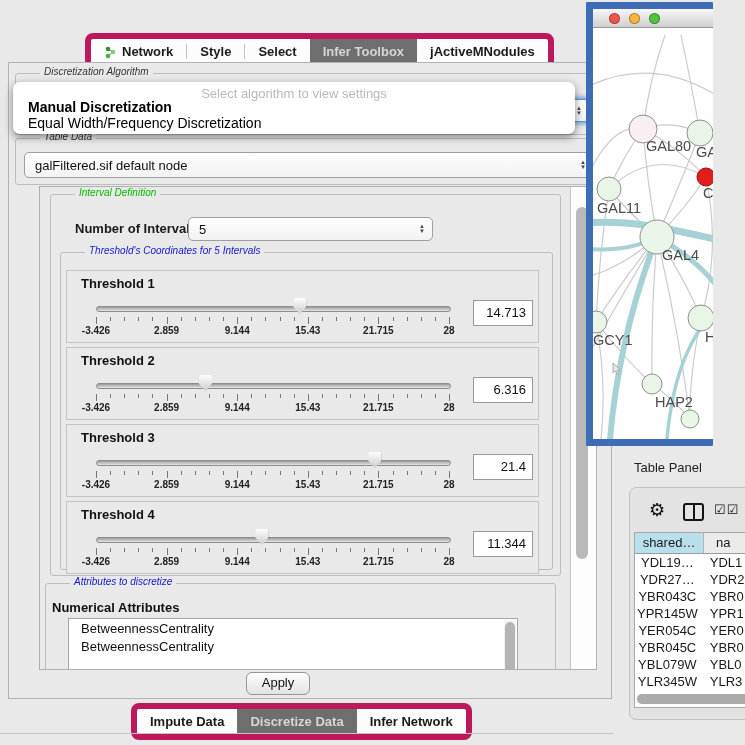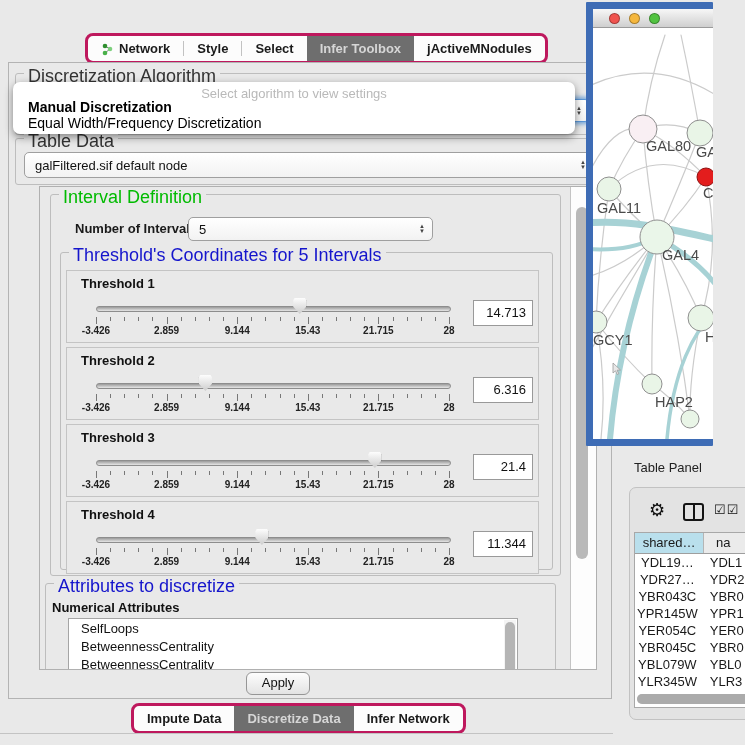--- a/index.html
+++ b/index.html
@@ -7,32 +7,32 @@
        font-family:"Liberation Sans",sans-serif;color:#1a1a1a;}
   #root{position:relative;width:745px;height:745px;overflow:hidden;}
 
   
   .cp-titlebar{position:absolute;left:0;top:0;width:612px;height:22px;}
   .cp-title{position:absolute;left:8px;top:4px;font-size:13px;color:#111;}
   .float-ic{position:absolute;left:584px;top:7px;width:8px;height:8px;border:1.5px solid #222;background:transparent;}
   .close-ic{position:absolute;left:597px;top:3px;font-size:13px;font-weight:bold;color:#111;}
 
   
-  .tabbar{position:absolute;height:25px;background:#fcfcfc;border:3px solid #be185d;border-radius:8px;
+  .tabbar{position:absolute;height:25px;background:#fcfcfc;border:6px solid #be185d;border-radius:8px;
           display:flex;align-items:stretch;overflow:hidden;}
   #top-tabs{left:85px;top:33px;}
   #bottom-tabs{left:131px;top:703px;}
   .tab{font-size:13px;font-weight:bold;line-height:25px;padding:0 13px;color:#1a1a1a;white-space:nowrap;display:flex;align-items:center;gap:5px;}
   .tab.selected{background:var(--c-tabdark);color:#d6d6d6;font-weight:bold;}
   .tab-sep{width:1px;background:#c2c2c2;margin:5px 0;}
 
   
   .main-panel{position:absolute;left:8px;top:62px;width:602px;height:635px;border:1px solid #b3b3b3;background:#e9e9e9;}
   .group{position:absolute;border:1px solid #bdbdbd;border-radius:3px;}
-  .group-title{position:absolute;top:-8px;left:8px;background:#e9e9e9;padding:0 4px;font-size:18px;color:#333;white-space:nowrap;}
+  .group-title{position:absolute;top:-8px;left:24px;background:#e9e9e9;padding:0 4px;font-size:10px;color:#333;white-space:nowrap;font-style:italic;}
   .gt-green{color:var(--c-green);}
   .gt-blue{color:var(--c-blue);}
 
   .combo{position:absolute;background:linear-gradient(#ffffff,#f2f2f2);border:1px solid #9f9f9f;border-radius:5px;
          font-size:13px;color:#111;}
   .combo .val{position:absolute;left:10px;top:50%;transform:translateY(-50%);white-space:nowrap;}
   .stepper{position:absolute;right:7px;top:50%;transform:translateY(-50%);display:flex;flex-direction:column;align-items:center;color:#444;}
   .stepper span{font-size:6px;line-height:5px;}
   .combo.focused{border:1px solid var(--c-focus);box-shadow:0 0 4px 2px rgba(96,155,216,.85);}
 
@@ -332,21 +332,20 @@
         </div>
       </div>
 
       <div class="group" id="attr-group" style="left:5px;top:396px;width:509px;height:110px;">
         <span class="group-title gt-blue">Attributes to discretize</span>
         <span class="attr-subtitle">Numerical Attributes</span>
         <div class="attr-list" id="attr-list">
           <div class="list-gutter">
               <div class="list-thumb"></div>
             </div>
-        <div class="attr-item">SelfLoops</div>
             <div class="attr-item">BetweennessCentrality</div>
             <div class="attr-item">BetweennessCentrality</div>
           </div>
       </div>
 
       <div class="v-gutter">
         <div class="v-thumb"></div>
       </div>
     </div>
 

